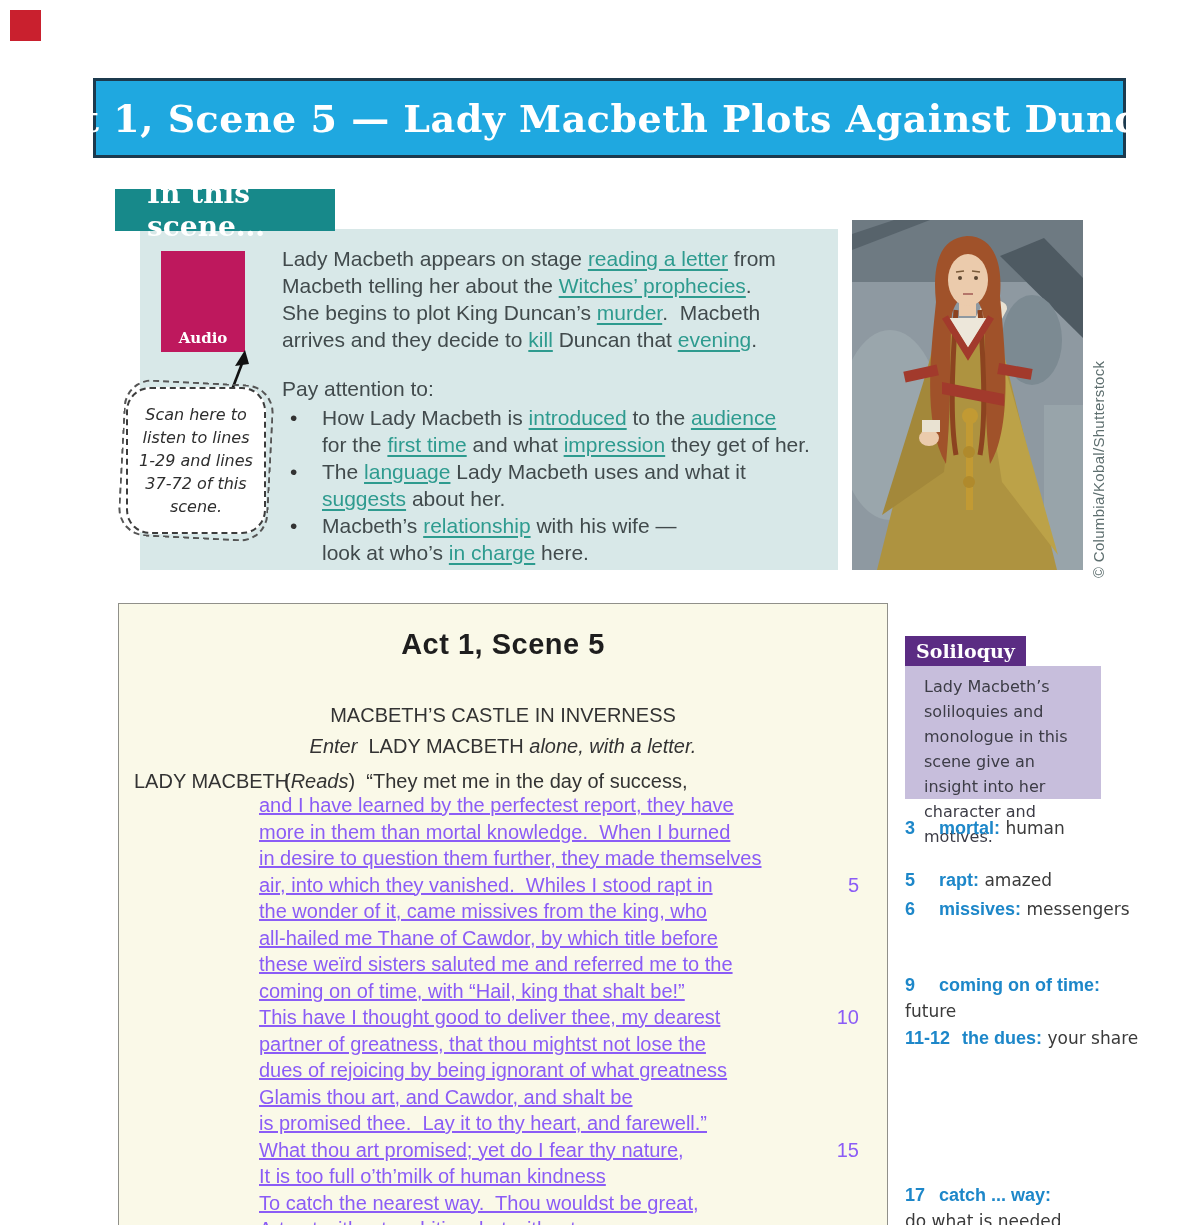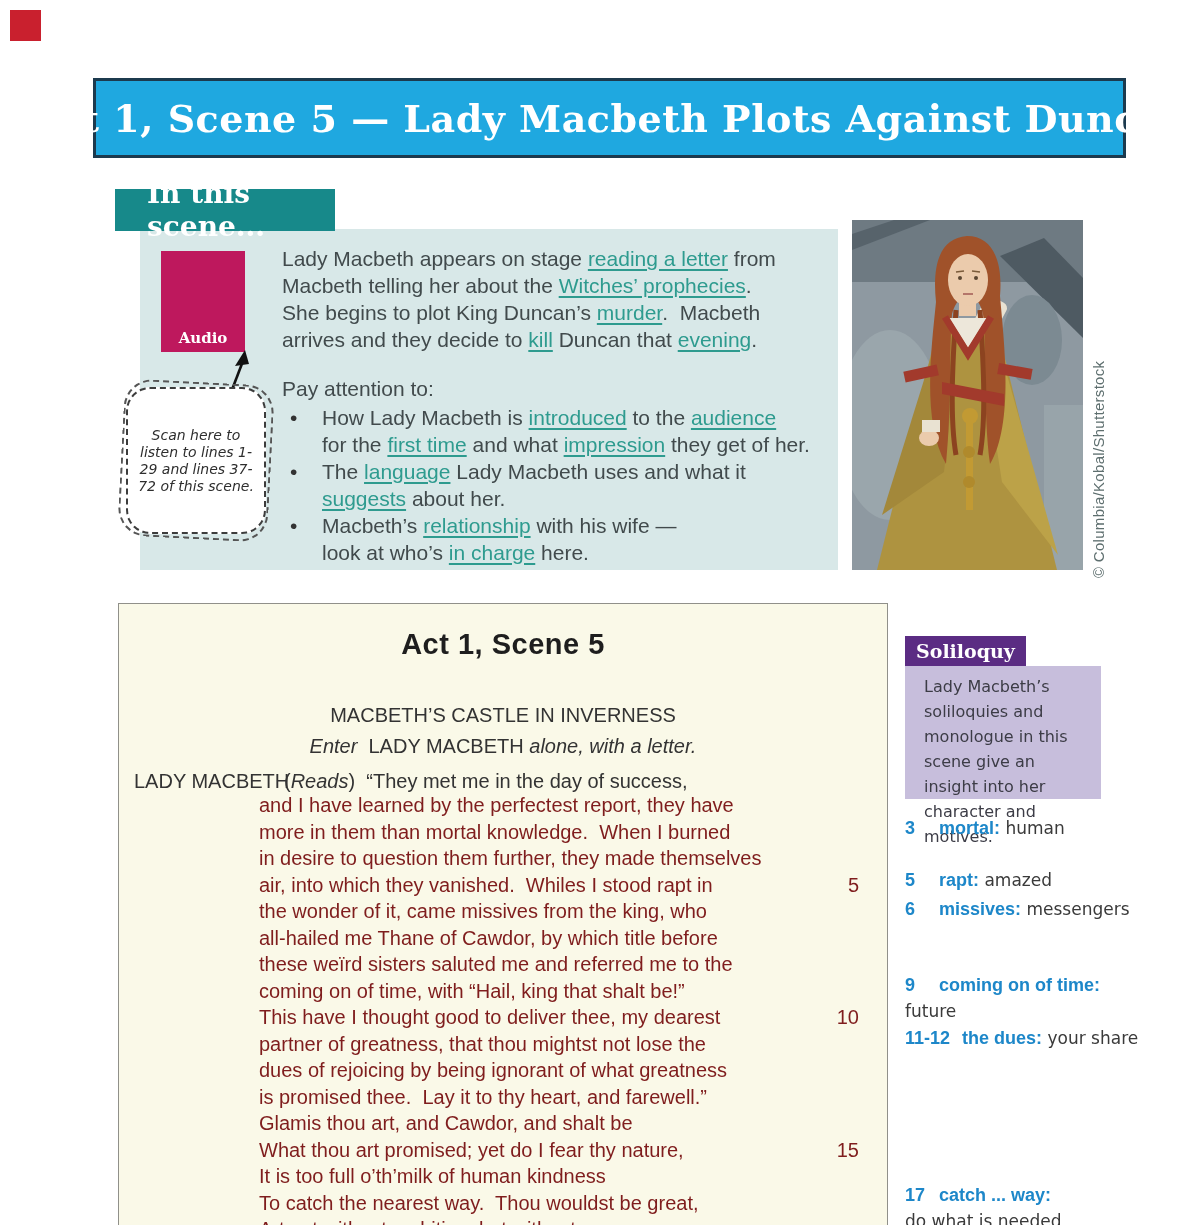--- a/index.html
+++ b/index.html
@@ -22,22 +22,22 @@
   
   #intro-box{position:absolute;left:140px;top:229px;width:698px;height:341px;background:#D8E8E8;}
   #scene-tab{position:absolute;left:115px;top:189px;width:220px;height:42px;background:#17898A;
     color:#fff;display:flex;align-items:center;padding-left:32px;font-size:28px;box-sizing:border-box;}
   #audio-box{position:absolute;left:161px;top:251px;width:84px;height:101px;background:#be185d;
     color:#fff;display:flex;align-items:flex-end;justify-content:center;font-size:15px;
     padding-bottom:5px;box-sizing:border-box;}
   #intro-arrow{position:absolute;left:216px;top:347px;}
   #scan-bubble{position:absolute;left:126px;top:387px;width:140px;height:147px;background:#fff;
     border:2px dashed #3c3c3c;border-radius:24px;display:flex;align-items:center;justify-content:center;
-    text-align:center;font-family:"DejaVu Sans",sans-serif;font-style:italic;font-size:14px;
-    line-height:17px;color:#2e2e2e;padding:8px;box-sizing:border-box;}
+    text-align:center;font-family:"DejaVu Sans",sans-serif;font-style:italic;font-size:16px;
+    line-height:23px;color:#2e2e2e;padding:8px;box-sizing:border-box;}
   #scan-bubble::before{content:"";position:absolute;inset:-7px;border:2px dashed #555;
     border-radius:28px;transform:rotate(3deg);}
   #intro-text{position:absolute;left:282px;top:245px;}
   .p-line{height:27px;line-height:27px;font-size:21px;color:#414A4C;white-space:pre;}
   #pay-attn{position:absolute;left:282px;top:377px;font-size:21px;color:#414A4C;}
   #bullet-list{position:absolute;left:290px;top:404px;}
   .bullet{display:flex;}
   .bullet .dot{width:32px;font-size:21px;color:#333;line-height:27px;}
 
   
@@ -49,21 +49,21 @@
   #play-box{position:absolute;left:118px;top:603px;width:770px;height:640px;background:#FAF9E8;
     border:1.5px solid #90908A;box-sizing:border-box;}
   #play-heading{position:absolute;left:0;right:0;top:24px;text-align:center;font-size:29px;
     font-weight:bold;color:#1e1e1e;letter-spacing:.5px;}
   #play-location{position:absolute;left:0;right:0;top:100px;text-align:center;font-size:20px;color:#333;}
   #stage-dir{position:absolute;left:0;right:0;top:131px;text-align:center;font-size:20px;color:#333;white-space:pre;}
   #speaker{position:absolute;left:15px;top:166px;font-size:20px;color:#333;}
   #first-line{position:absolute;left:165px;top:166px;font-size:20px;color:#333;white-space:pre;}
   #play-lines{position:absolute;left:140px;top:188px;}
   .play-line{position:relative;width:600px;height:26.5px;line-height:26.5px;font-size:20px;
-    color:#7f1d1d;white-space:pre;}
+    color:#8b5cf6;white-space:pre;text-decoration:underline;}
   .play-line .lnum{position:absolute;right:0;top:0;}
 
   
   #soliloquy-tab{position:absolute;left:905px;top:636px;height:30px;background:#5B2C83;color:#fff;
     display:flex;align-items:center;padding:13px 11px;font-size:19px;box-sizing:border-box;}
   #soliloquy-box{position:absolute;left:905px;top:666px;width:196px;height:133px;background:#C7BEDC;
     padding:8px 19px;box-sizing:border-box;font-family:"DejaVu Sans",sans-serif;font-size:16px;
     line-height:25px;color:#3C3C46;}
   #glossary{position:absolute;left:905px;top:603px;width:300px;height:622px;}
   .g-entry{position:absolute;left:0;font-size:18px;line-height:26px;}
@@ -181,22 +181,22 @@
       <div class="play-line"><span>more in them than mortal knowledge.  When I burned</span></div>
       <div class="play-line"><span>in desire to question them further, they made themselves</span></div>
       <div class="play-line"><span>air, into which they vanished.  Whiles I stood rapt in</span><span class="lnum">5</span></div>
       <div class="play-line"><span>the wonder of it, came missives from the king, who</span></div>
       <div class="play-line"><span>all-hailed me Thane of Cawdor, by which title before</span></div>
       <div class="play-line"><span>these weïrd sisters saluted me and referred me to the</span></div>
       <div class="play-line"><span>coming on of time, with “Hail, king that shalt be!”</span></div>
       <div class="play-line"><span>This have I thought good to deliver thee, my dearest</span><span class="lnum">10</span></div>
       <div class="play-line"><span>partner of greatness, that thou mightst not lose the</span></div>
       <div class="play-line"><span>dues of rejoicing by being ignorant of what greatness</span></div>
+      <div class="play-line"><span>Glamis thou art, and Cawdor, and shalt be</span></div>
       <div class="play-line"><span>is promised thee.  Lay it to thy heart, and farewell.”</span></div>
-      <div class="play-line"><span>Glamis thou art, and Cawdor, and shalt be</span></div>
       <div class="play-line"><span>What thou art promised; yet do I fear thy nature,</span><span class="lnum">15</span></div>
       <div class="play-line"><span>It is too full o’th’milk of human kindness</span></div>
       <div class="play-line"><span>To catch the nearest way.  Thou wouldst be great,</span></div>
       <div class="play-line"><span>Art not without ambition, but without</span></div>
     </div>
 </div>
 
 <div id="soliloquy-tab" class="slab">Soliloquy</div>
 <div id="soliloquy-box">Lady Macbeth’s soliloquies and monologue in this scene give an insight into her character and motives.</div>
 <div id="glossary">

